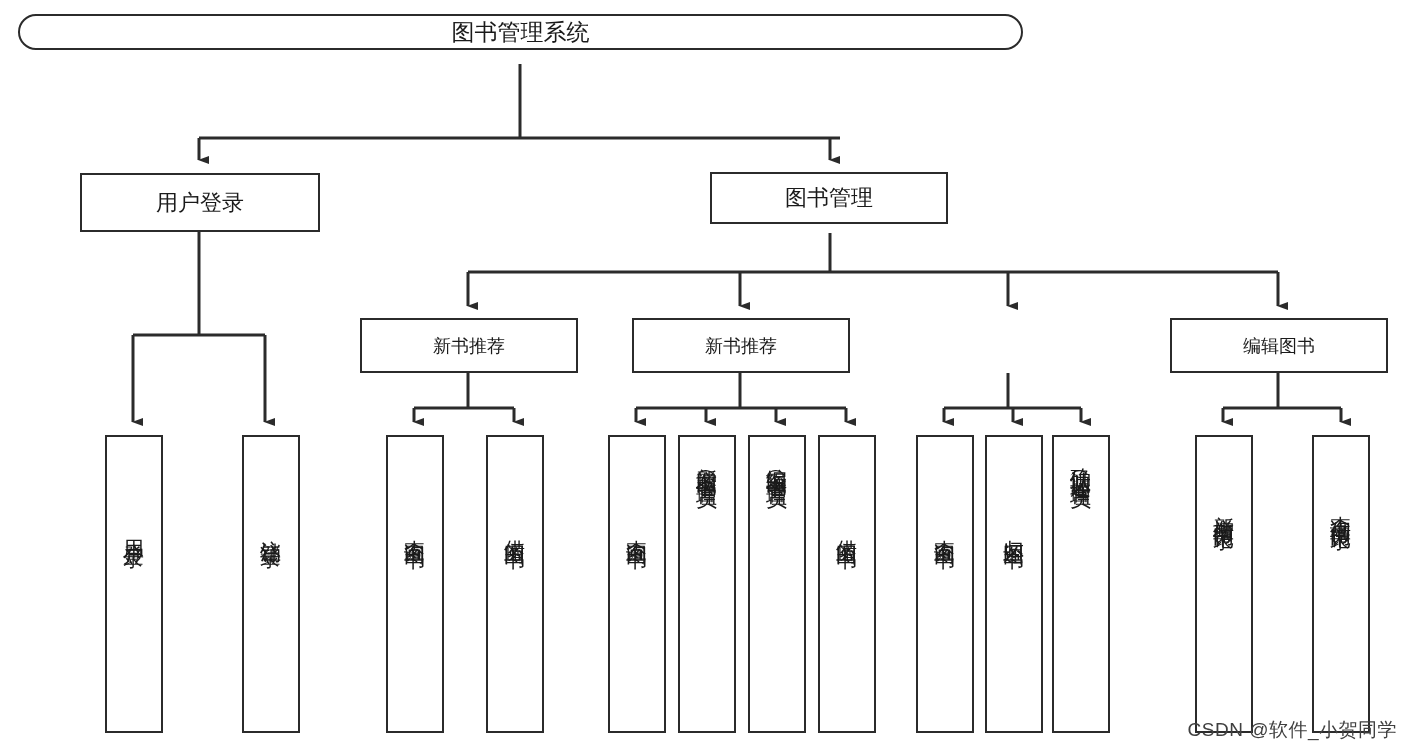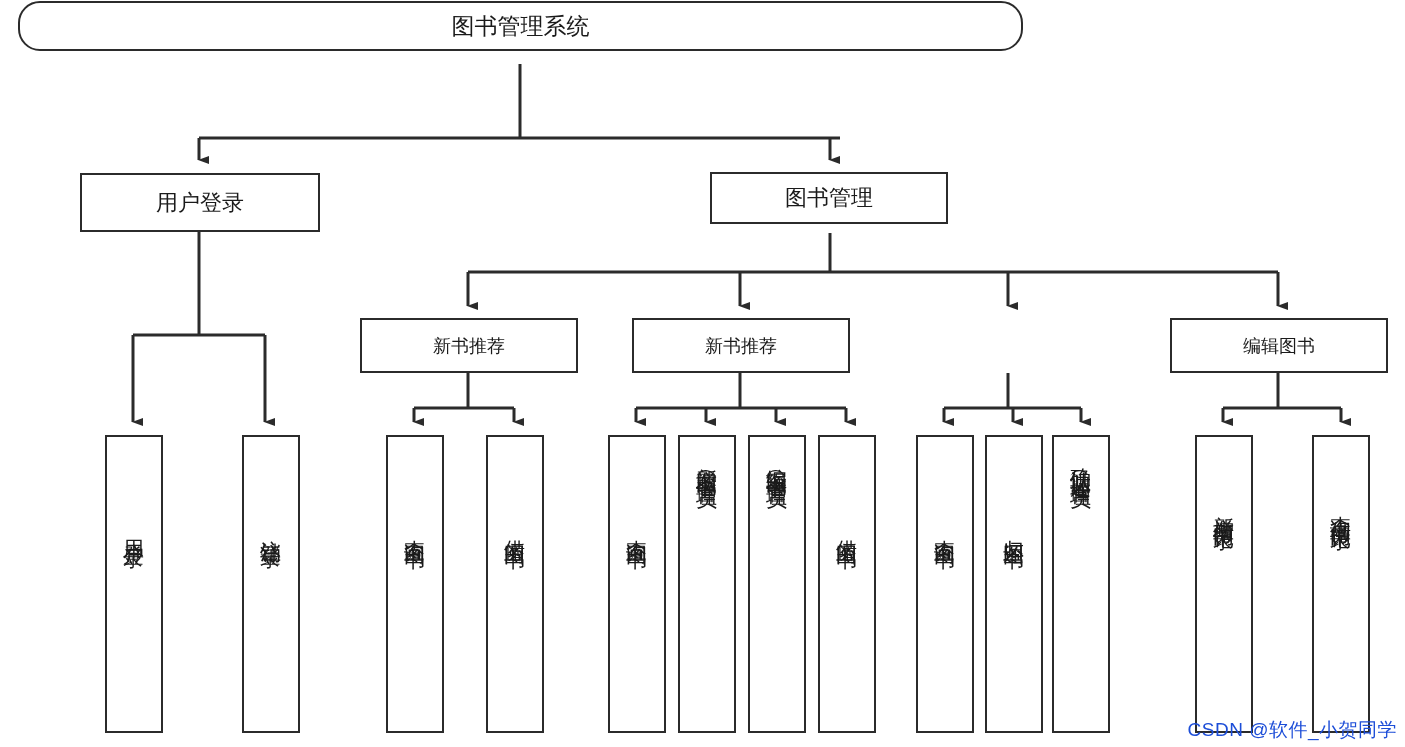--- a/index.html
+++ b/index.html
@@ -64,21 +64,21 @@
     margin-top: 8px;
   }
   .node.leaf.midlow .vtext {
     margin-top: 56px;
   }
   #watermark {
     position: absolute;
     right: 8px;
     bottom: 4px;
     font-size: 19px;
-    color: #1d4ed8;
+    color: #404040;
     letter-spacing: 0.5px;
     white-space: nowrap;
     pointer-events: none;
   }
 </style>
 </head>
 <body>
 
 <div id="canvas">
 
@@ -125,21 +125,21 @@
       <path d="M1013,408 L1013,422" marker-end="url(#arr)"></path>
       <path d="M1081,408 L1081,422" marker-end="url(#arr)"></path>
 
       <path d="M1278,373 L1278,408"></path>
       <path d="M1223,408 L1341,408"></path>
       <path d="M1223,408 L1223,422" marker-end="url(#arr)"></path>
       <path d="M1341,408 L1341,422" marker-end="url(#arr)"></path>
     </g>
   </svg>
 
-  <div class="node root" style="left:18px; top:1px; width:1005px; height:50px;border-radius:22px;">
+  <div class="node root" style="left:18px; top:14px; width:1005px; height:36px;border-radius:22px;">
     <span>图书管理系统</span>
   </div>
 
   <div class="node lvl2" style="left:80px; top:173px; width:240px; height:59px;">
     <span>用户登录</span>
   </div>
   <div class="node lvl2" style="left:710px; top:172px; width:238px; height:52px;">
     <span>图书管理</span>
   </div>
 

